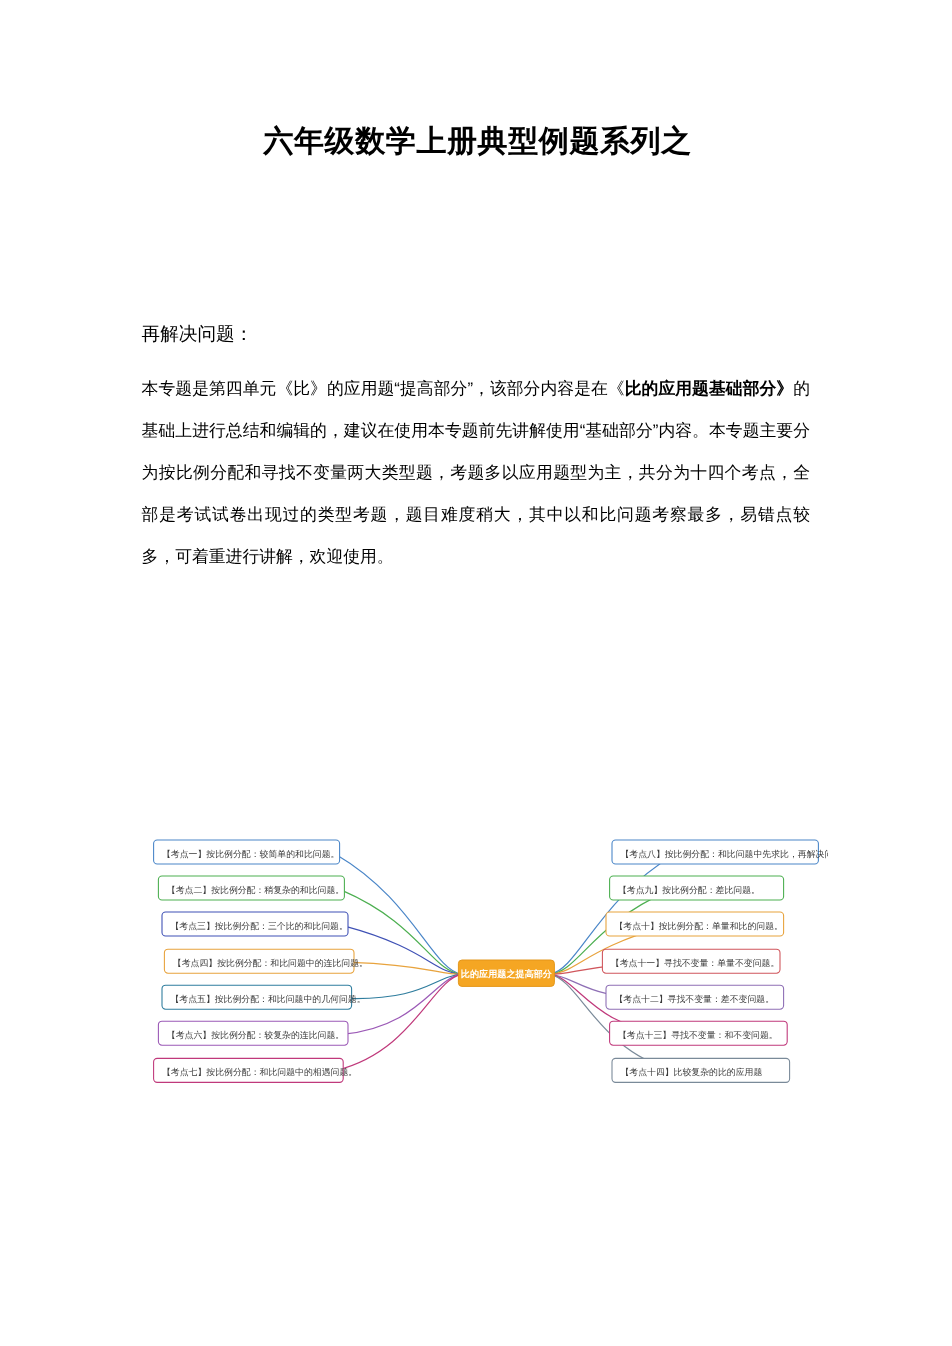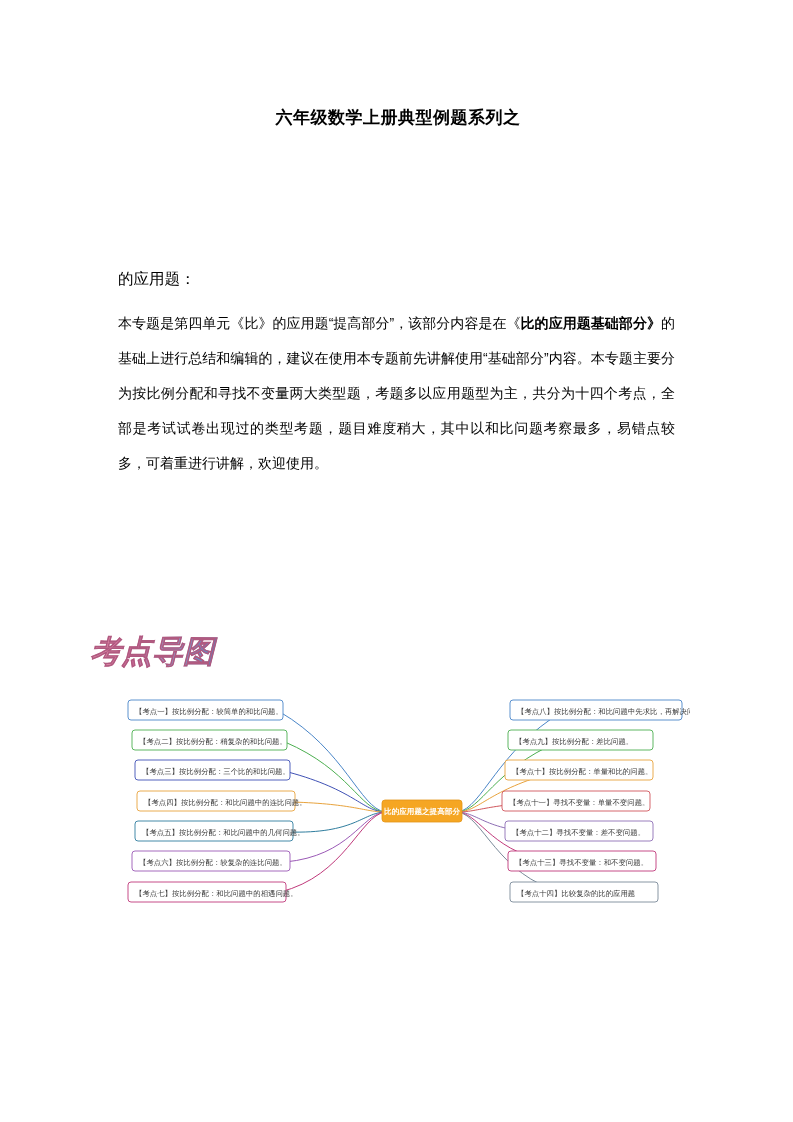--- a/index.html
+++ b/index.html
@@ -22,21 +22,21 @@
     height: 1122px;
   }
   .title-block {
     position: absolute;
     left: 118px;
     top: 96px;
     width: 560px;
     text-align: center;
   }
   .title-line {
-    font-size: 17px;
+    font-size: 25px;
     font-weight: bold;
     letter-spacing: 0.5px;
     line-height: 44px;
     color: #000;
     font-family: "Liberation Sans", sans-serif;
   }
   .intro-block {
     position: absolute;
     left: 118px;
     top: 262px;
@@ -89,39 +89,26 @@
 </head>
 <body>
 
 <div class="page">
 
   <div class="title-block">
     <div class="title-line">六年级数学上册典型例题系列之</div>
   </div>
 
   <div class="intro-block">
-    <div class="intro-heading">的应用题：</div>
+    <div class="intro-heading">再解决问题：</div>
     <div class="intro-body">
       <span>本专题是第四单元《比》的应用题“提高部分”，该部分内容是在《</span><b>比的应用题基础部分》</b><span>的基础上进行总结和编辑的，建议在使用本专题前先讲解使用“基础部分”内容。本专题主要分为按比例分配和寻找不变量两大类型题，考题多以应用题型为主，共分为十四个考点，全部是考试试卷出现过的类型考题，题目难度稍大，其中以和比问题考察最多，易错点较多，可着重进行讲解，欢迎使用。</span>
     </div>
   </div>
 
-  <div class="kaodian-logo">
-    <svg width="170" height="48" viewBox="0 0 170 48" xmlns="http://www.w3.org/2000/svg">
-      <defs>
-        <linearGradient id="gradLogo" x1="0" y1="0" x2="1" y2="0">
-          <stop offset="0%" stop-color="#f4a5b8"></stop>
-          <stop offset="35%" stop-color="#cf6a9a"></stop>
-          <stop offset="70%" stop-color="#7fa8d8"></stop>
-          <stop offset="100%" stop-color="#4f7fc0"></stop>
-        </linearGradient>
-      </defs>
-      <text x="2" y="34" font-family="Liberation Serif, serif" font-size="31" font-weight="bold" font-style="italic" fill="url(#gradLogo)" stroke="#b05a80" stroke-width="0.5">考点导图</text>
-    </svg>
-  </div>
 
   <div class="mindmap">
     <svg width="580" height="245" viewBox="0 0 580 245" xmlns="http://www.w3.org/2000/svg">
 
       <g fill="none" stroke-width="1">
         <path d="M275,122 C250,118 235,60 170,22" stroke="#4a86c8"></path>
         <path d="M275,122 C250,120 240,80 175,52" stroke="#4caf50"></path>
         <path d="M275,122 C252,121 245,100 178,82" stroke="#3f51b5"></path>
         <path d="M275,122 C255,122 245,114 182,112" stroke="#e8a33d"></path>
         <path d="M275,122 C252,123 245,144 178,142" stroke="#2f7d9e"></path>

